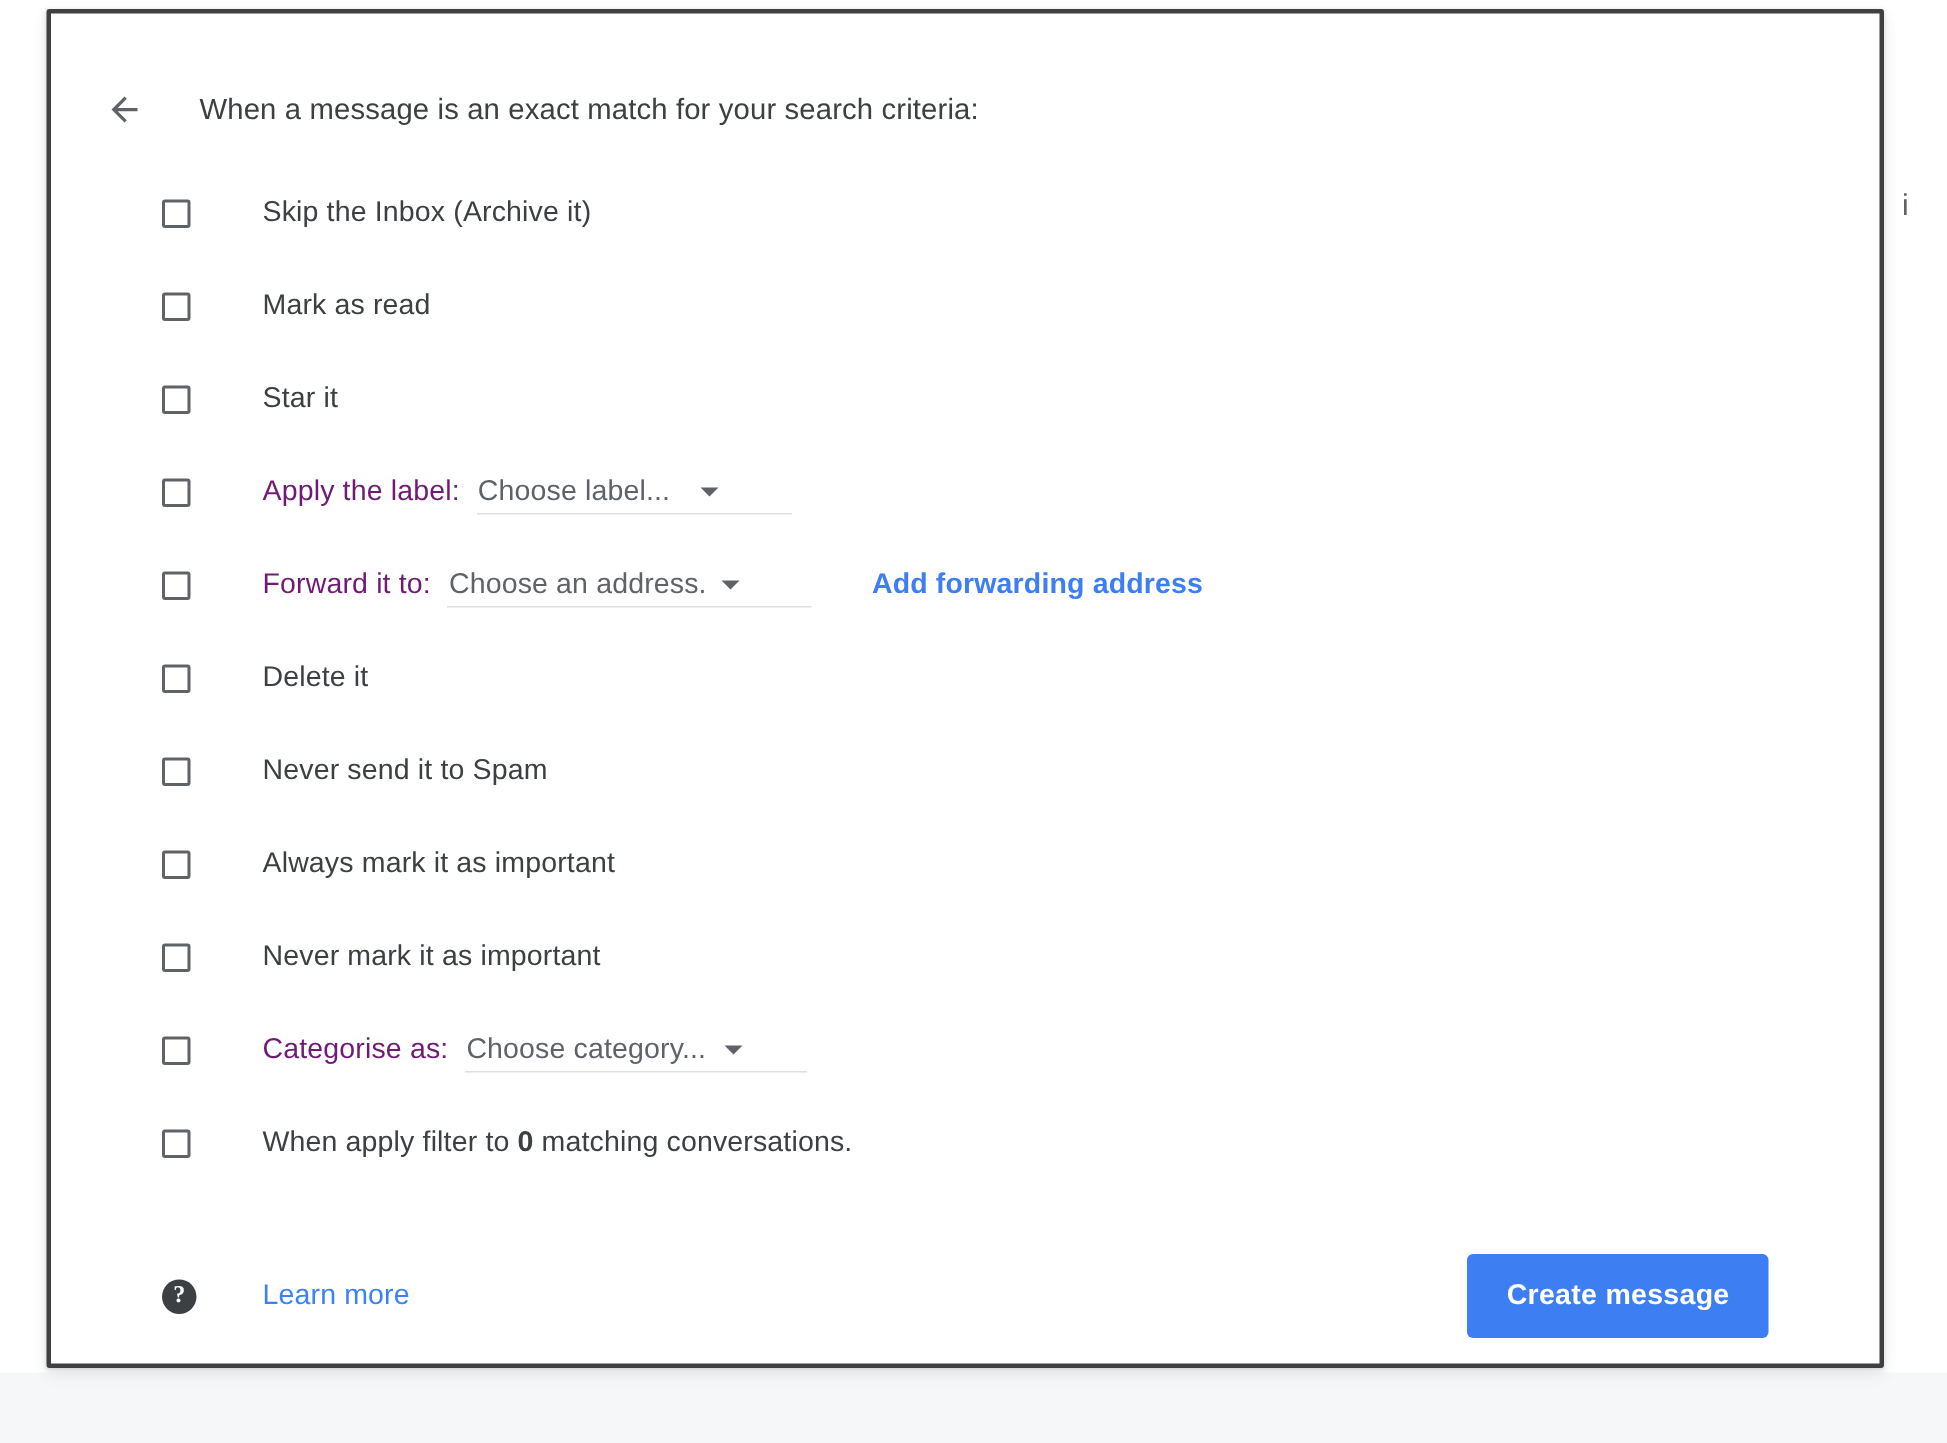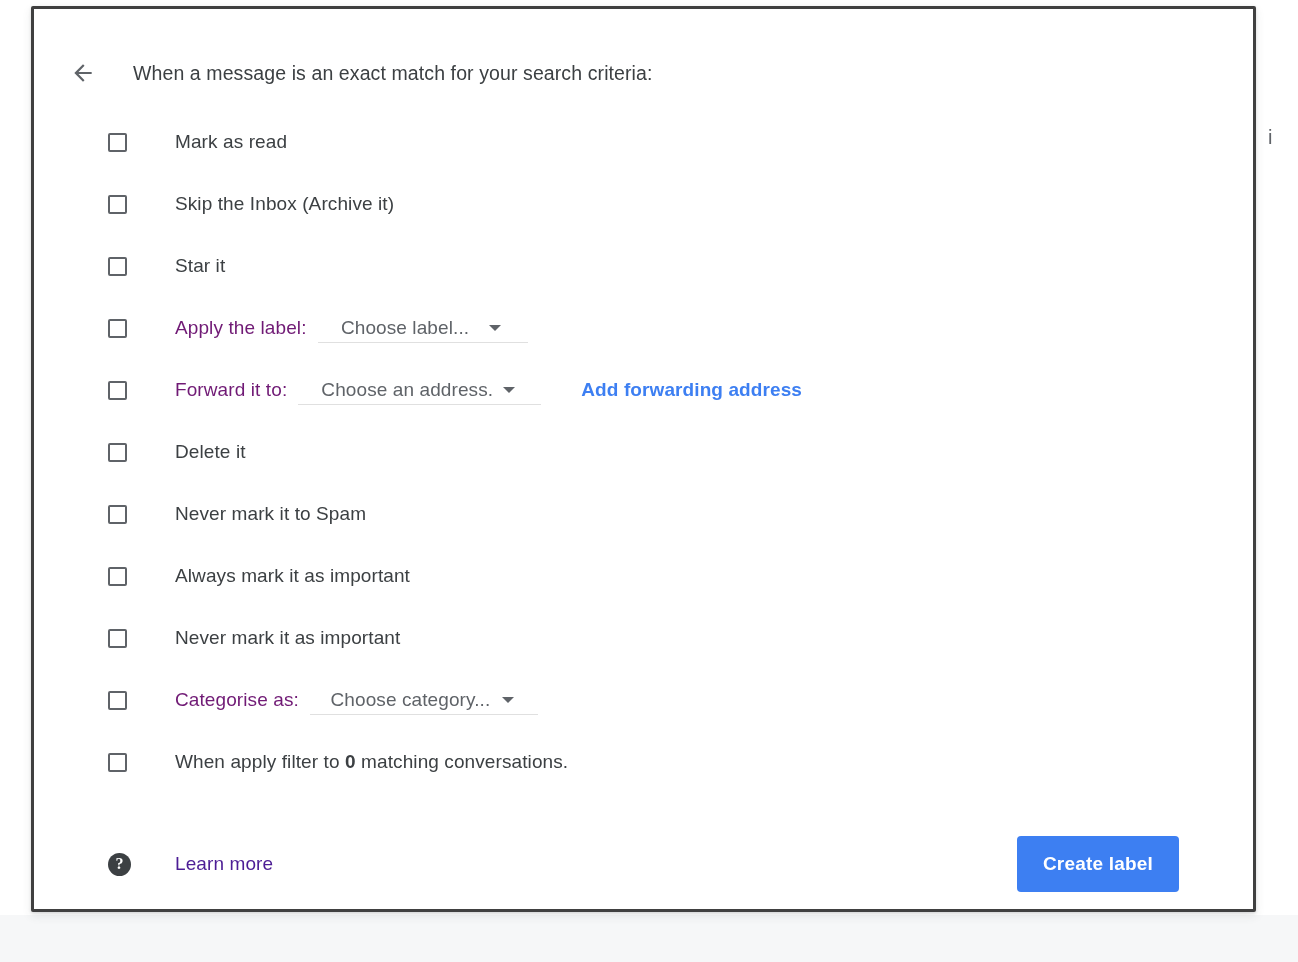--- a/index.html
+++ b/index.html
@@ -126,21 +126,21 @@
   .inline-label {
     font-size: 19px;
     color: #701a75;
     letter-spacing: 0.1px;
     margin-left: 48px;
     white-space: nowrap;
   }
   .select-box {
     display: inline-flex;
     align-items: center;
-    justify-content: center;
+    justify-content: flex-start;
     border-bottom: 1px solid #e0e0e0;
     margin-left: 11px;
     height: 30px;
     padding: 0 4px 0 1px;
     cursor: pointer;
   }
   .select-box .sel-text {
     font-size: 19px;
     color: #5f6368;
     letter-spacing: 0.1px;
@@ -192,21 +192,21 @@
     font-weight: 700;
     display: flex;
     align-items: center;
     justify-content: center;
     line-height: 1;
     cursor: pointer;
     font-family: "Liberation Serif", serif;
   }
   .learn-more {
     font-size: 19px;
-    color: #4c1d95;
+    color: #3b82f6;
     letter-spacing: 0.1px;
     margin-left: 44px;
     white-space: nowrap;
     cursor: pointer;
   }
   .footer-spacer { flex: 1 1 auto; }
   .create-btn {
     background: #3d7ff2;
     color: #ffffff;
     font-size: 19px;
@@ -237,26 +237,26 @@
         <path d="M20 11H7.83l5.59-5.59L12 4l-8 8 8 8 1.41-1.41L7.83 13H20v-2z" fill="#5f6368"></path>
       </svg>
     </div>
     <div class="header-title">When a message is an exact match for your search criteria:</div>
   </div>
 
   <div class="options">
 
     <div class="opt-row">
       <span class="cbox"></span>
+      <span class="opt-label">Skip the Inbox (Archive it)</span>
+    </div>
+
+    <div class="opt-row">
+      <span class="cbox"></span>
       <span class="opt-label">Mark as read</span>
-    </div>
-
-    <div class="opt-row">
-      <span class="cbox"></span>
-      <span class="opt-label">Skip the Inbox (Archive it)</span>
     </div>
 
     <div class="opt-row">
       <span class="cbox"></span>
       <span class="opt-label">Star it</span>
     </div>
 
     <div class="opt-row">
       <span class="cbox"></span>
       <span class="inline-label">Apply the label:</span>
@@ -276,21 +276,21 @@
       <span class="link-action">Add forwarding address</span>
     </div>
 
     <div class="opt-row">
       <span class="cbox"></span>
       <span class="opt-label">Delete it</span>
     </div>
 
     <div class="opt-row">
       <span class="cbox"></span>
-      <span class="opt-label">Never mark it to Spam</span>
+      <span class="opt-label">Never send it to Spam</span>
     </div>
 
     <div class="opt-row">
       <span class="cbox"></span>
       <span class="opt-label">Always mark it as important</span>
     </div>
 
     <div class="opt-row">
       <span class="cbox"></span>
       <span class="opt-label">Never mark it as important</span>
@@ -309,16 +309,16 @@
       <span class="cbox"></span>
       <span class="opt-label"><span>When apply filter to </span><b>0</b><span> matching conversations.</span></span>
     </div>
 
   </div>
 
   <div class="card-footer">
     <span class="help-icon">?</span>
     <span class="learn-more">Learn more</span>
     <span class="footer-spacer"></span>
-    <button class="create-btn">Create label</button>
+    <button class="create-btn">Create message</button>
   </div>
 
 </div>
 
 </body></html>

